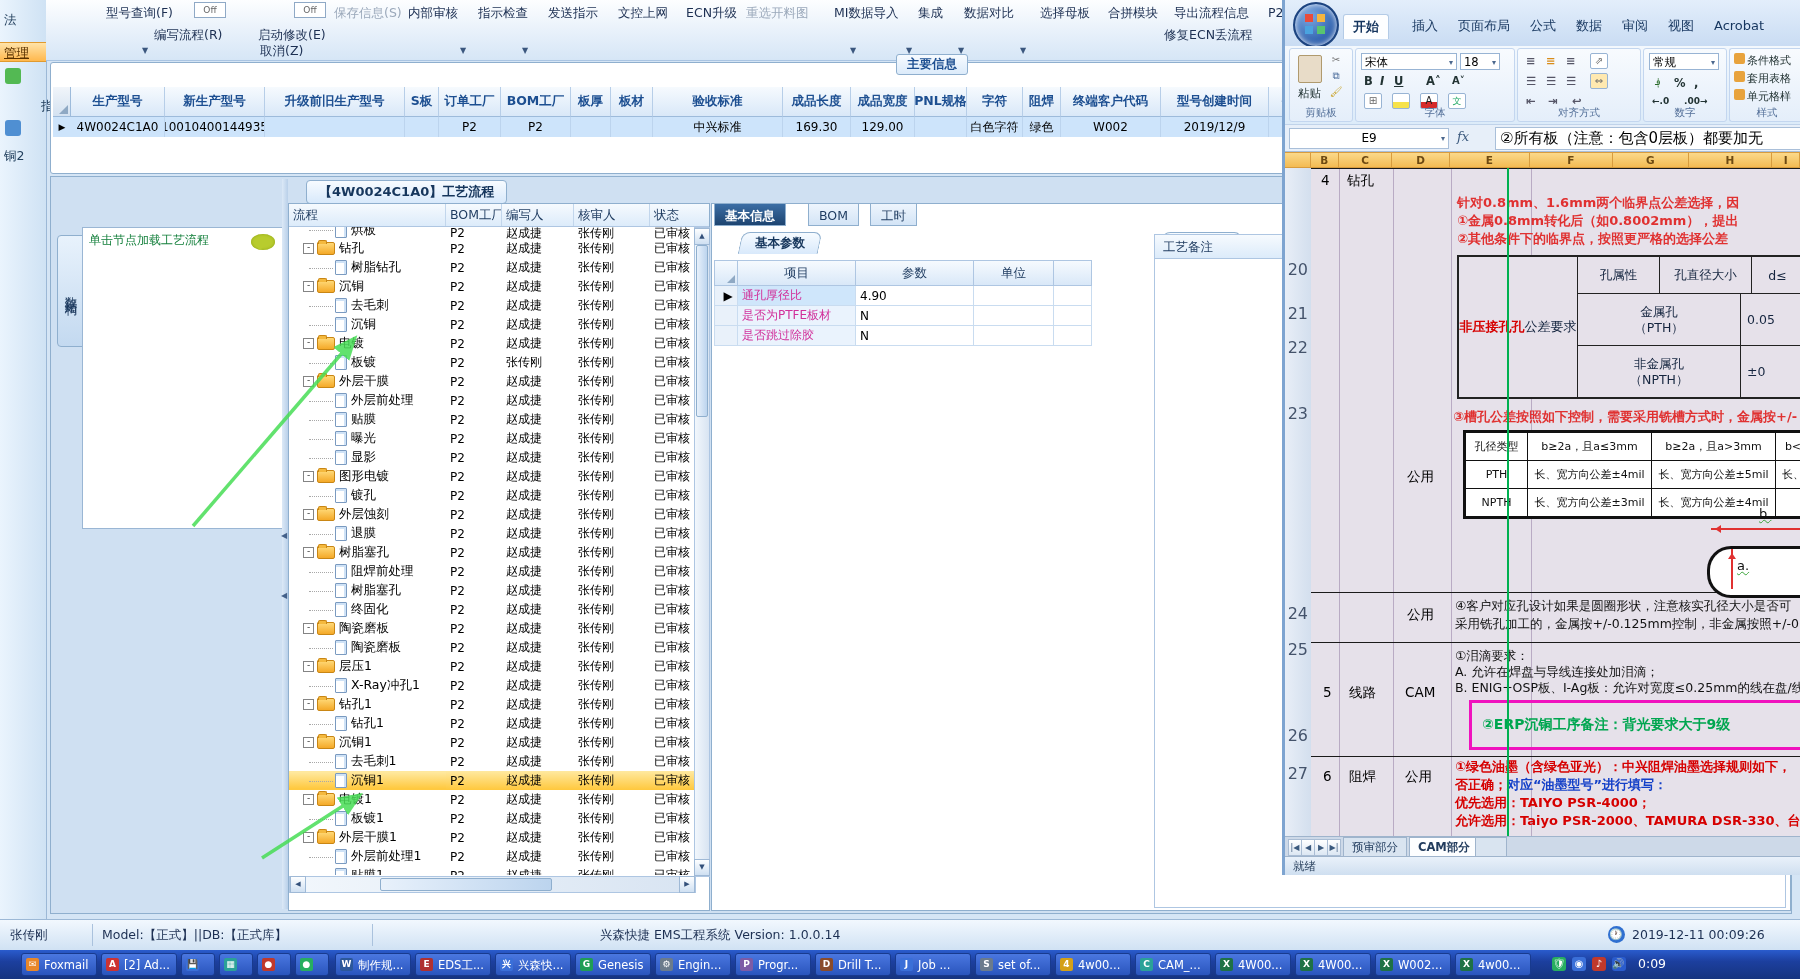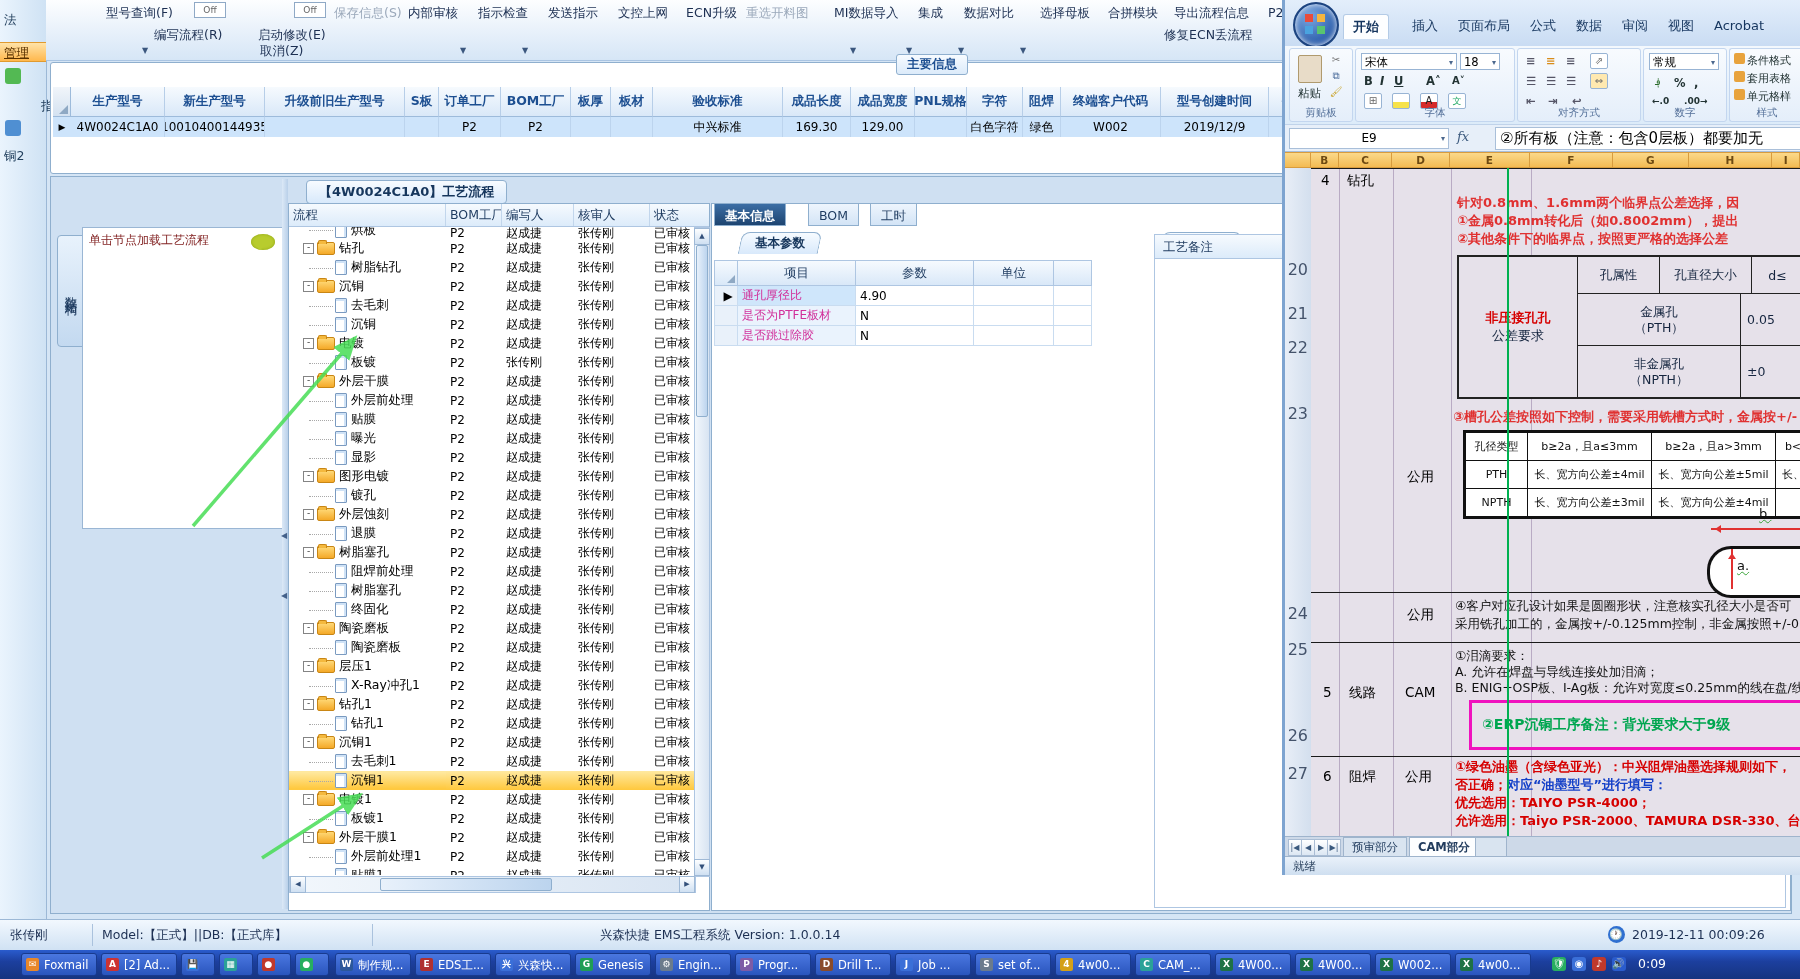--- a/index.html
+++ b/index.html
@@ -35,21 +35,21 @@
   .mt-ind-h:after{content:"";position:absolute;right:2px;bottom:2px;border-left:9px solid transparent;border-bottom:9px solid #8fa9c4;}
   .mt-ptr{width:18px;display:flex;align-items:center;justify-content:center;color:#000;font-size:9px;}
 
   
   #workspace{left:50px;top:176px;width:1740px;height:736px;background:#cfe0f2;border:1px solid #8fafce;}
 
   
   #vtab{left:6px;top:58px;width:24px;height:110px;background:linear-gradient(180deg,#e8f2fc,#c3d9f0);border:1px solid #8fafce;border-radius:4px 0 0 4px;
         writing-mode:vertical-rl;text-align:center;font-size:12.5px;color:#1d3a5f;letter-spacing:2px;line-height:22px;}
   #hintbox{left:31px;top:50px;width:200px;height:300px;background:#fff;border:1px solid #9ab6d4;}
-  #hinttext{left:6px;top:4px;font-size:12px;color:#7f1d1d;}
+  #hinttext{left:6px;top:4px;font-size:12px;color:#15803d;}
   #bubble{left:168px;top:6px;width:24px;height:16px;background:#b8cc2e;border-radius:50%;box-shadow:inset 0 0 3px #8ea313;}
   #bubble:after{content:"";position:absolute;left:4px;bottom:-5px;border:5px solid transparent;border-top-color:#b8cc2e;}
 
   
   #vsplit{left:231px;top:2px;width:6px;height:730px;background:linear-gradient(90deg,#dce9f7,#b9d0e9);}
   .vsplit-arrow{position:absolute;left:-1px;font-size:8px;color:#44618a;}
 
   
   #treepanel{left:237px;top:26px;width:420px;height:706px;background:#fff;border:1px solid #8fafce;}
   #treetitle{left:255px;top:3px;padding:2px 12px;background:linear-gradient(180deg,#f7fbff,#d8e9fb);border:1px solid #8fafce;border-radius:4px;font-weight:bold;font-size:13px;color:#16365c;}
@@ -128,21 +128,21 @@
   #rowhd{position:absolute;left:0;top:168px;width:26px;height:668px;background:linear-gradient(90deg,#e8eef7,#d3dfee);border-right:1px solid #9fb4cc;}
   .rownum{position:absolute;right:3px;font-size:16px;color:#44536b;}
   #xl-sheet{position:absolute;left:26px;top:168px;width:489px;height:668px;background:#e6e1ea;overflow:hidden;}
   .gline{position:absolute;top:0;width:1px;height:668px;background:#b9abc4;}
   .hline{position:absolute;left:0;width:489px;height:1px;background:#1a1a1a;}
   .xcell{position:absolute;font-size:13.5px;color:#000;}
   .x-red-line{position:absolute;left:146px;width:350px;font-size:13px;color:#e03131;font-weight:bold;white-space:nowrap;}
   .x-black-line{position:absolute;left:144px;width:350px;font-size:12.5px;color:#111;white-space:nowrap;}
   
   #toltable{position:absolute;left:146px;top:87px;width:348px;height:140px;display:flex;border:2px solid #222;border-right:none;background:#e6e1ea;}
-  #tol-left{width:118px;border-right:1px solid #222;display:flex;flex-direction:column;align-items:center;justify-content:center;font-size:13px;}
+  #tol-left{width:118px;border-right:1px solid #222;display:flex;flex-direction:row;align-items:center;justify-content:center;font-size:13px;}
   #tol-right{flex:1;display:flex;flex-direction:column;}
   #tol-hrow{display:flex;height:36px;border-bottom:1px solid #222;}
   .tol-hcell{box-sizing:border-box;border-right:1px solid #222;display:flex;align-items:center;justify-content:center;font-size:12.5px;}
   .tol-drow{display:flex;flex:1;border-bottom:1px solid #222;}
   .tol-drow:last-child{border-bottom:none;}
   .tol-name{width:162px;border-right:1px solid #222;display:flex;flex-direction:column;align-items:center;justify-content:center;font-size:12.5px;line-height:16px;}
   .tol-val{flex:1;display:flex;align-items:center;padding-left:6px;font-size:12.5px;}
   
   #slottable{position:absolute;left:152px;top:262px;width:344px;border:3px solid #111;background:#fff;}
   .slrow{display:flex;height:27px;border-bottom:1px solid #111;}

